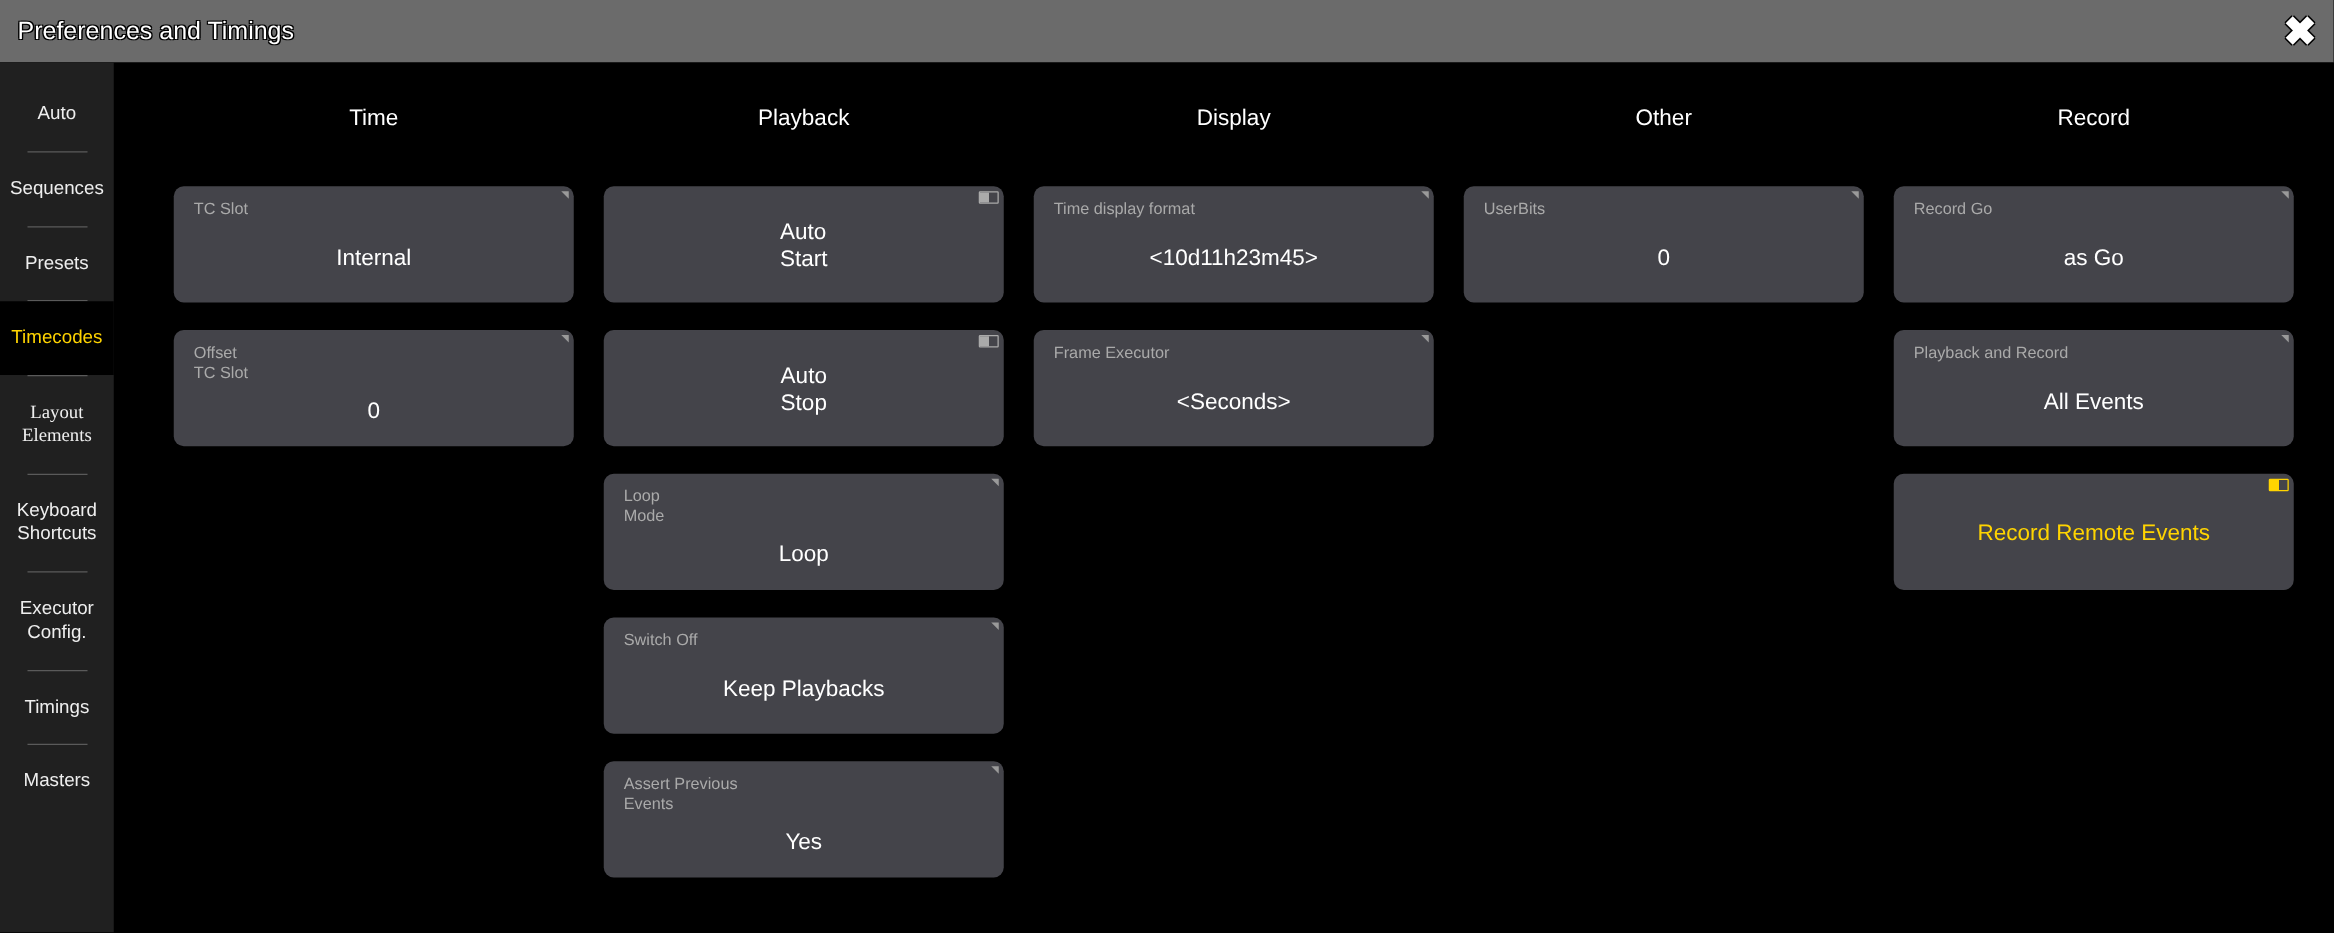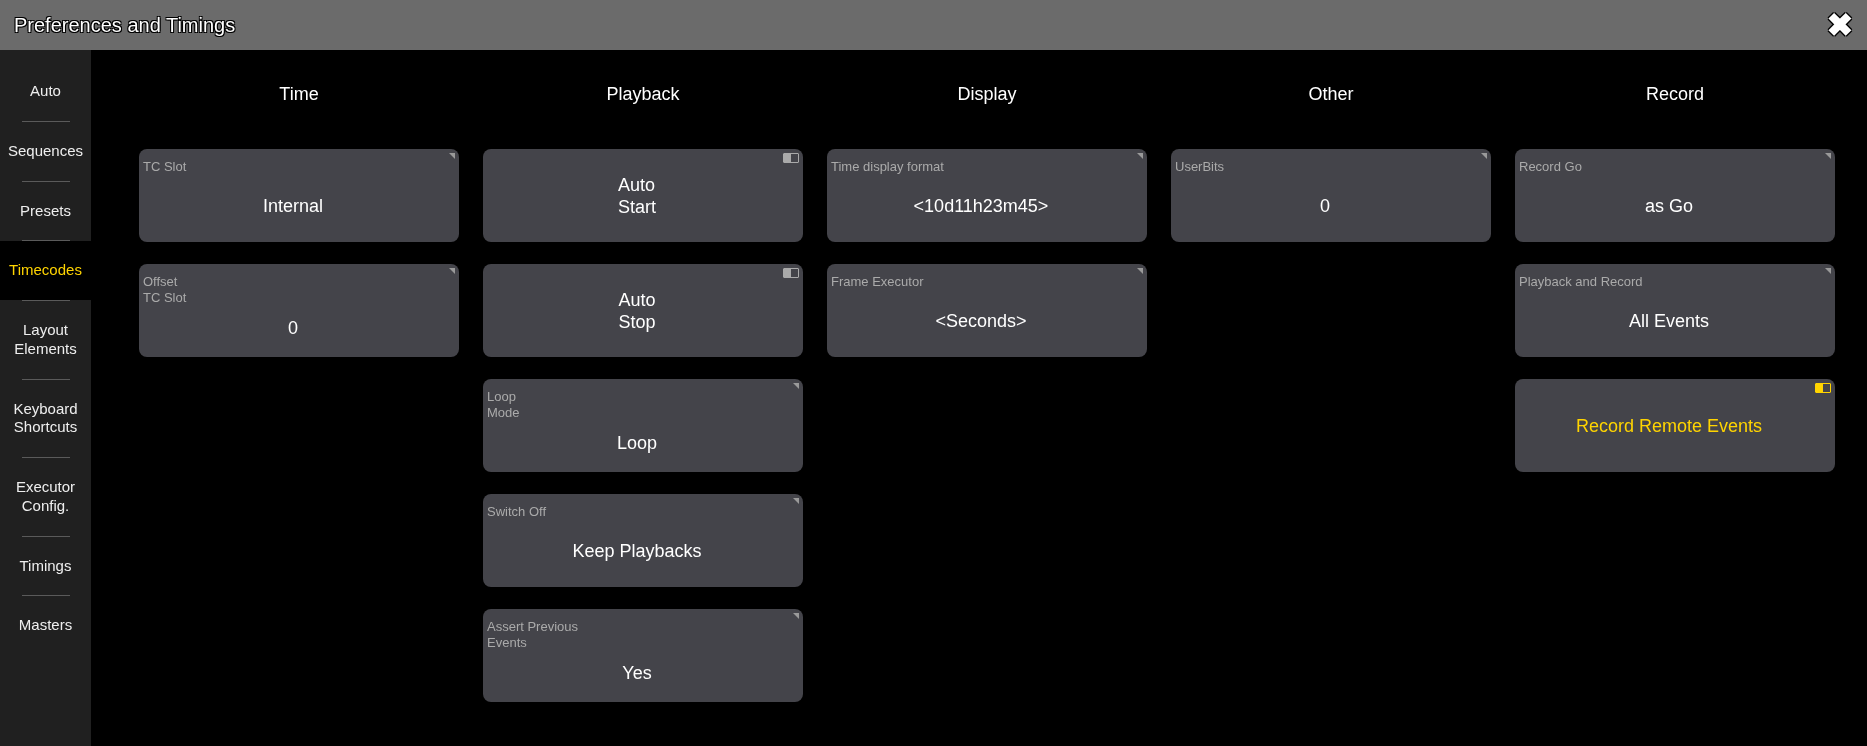--- a/index.html
+++ b/index.html
@@ -93,21 +93,21 @@
     display: flex;
     flex-direction: column;
     gap: 22px;
   }
   .tile {
     position: relative;
     background: #44444a;
     border-radius: 8px;
     width: 320px;
     height: 93px;
-    padding: 10px 16px 8px 4px;
+    padding: 10px 16px 8px 16px;
     display: flex;
     flex-direction: column;
     cursor: pointer;
   }
   .tile-label {
     font-size: 13px;
     color: #aaa;
     line-height: 1.2;
     white-space: pre-line;
     margin-bottom: 4px;
@@ -162,21 +162,21 @@
   <div class="body">
     <div class="sidebar" id="sidebar">
         <div class="sidebar-item"><span style="white-space: pre-line;">Auto</span></div>
         <div class="sidebar-sep"></div>
         <div class="sidebar-item"><span style="white-space: pre-line;">Sequences</span></div>
         <div class="sidebar-sep"></div>
         <div class="sidebar-item"><span style="white-space: pre-line;">Presets</span></div>
         <div class="sidebar-sep"></div>
         <div class="sidebar-item active"><span style="white-space: pre-line;">Timecodes</span></div>
         <div class="sidebar-sep"></div>
-        <div class="sidebar-item"><span style="white-space: pre-line;">Layout
+        <div class="sidebar-item"><span style="white-space: pre-line; font-family: Liberation Serif, serif;">Layout
 Elements</span></div>
         <div class="sidebar-sep"></div>
         <div class="sidebar-item"><span style="white-space: pre-line;">Keyboard
 Shortcuts</span></div>
         <div class="sidebar-sep"></div>
         <div class="sidebar-item"><span style="white-space: pre-line;">Executor
 Config.</span></div>
         <div class="sidebar-sep"></div>
         <div class="sidebar-item"><span style="white-space: pre-line;">Timings</span></div>
         <div class="sidebar-sep"></div>

